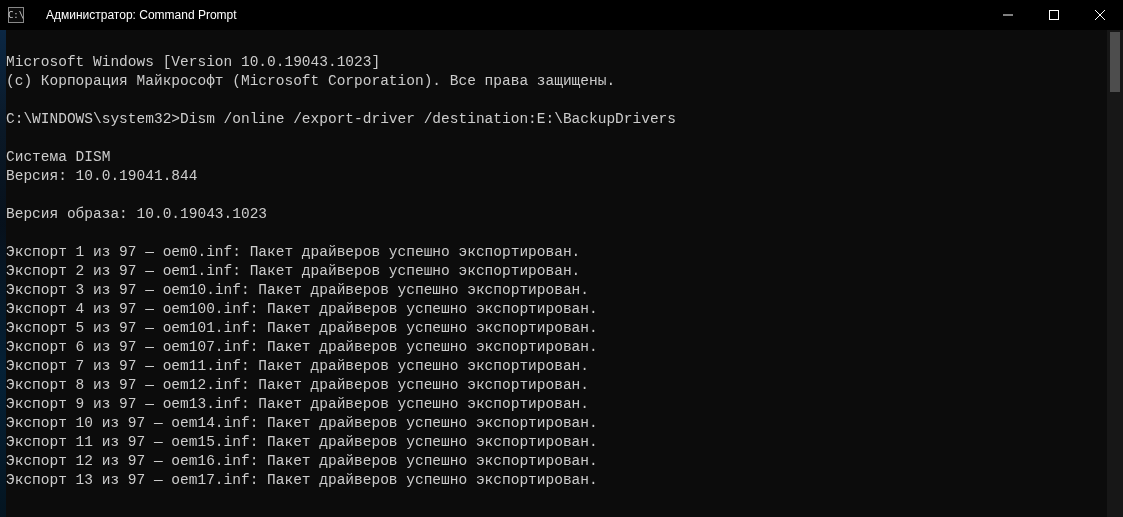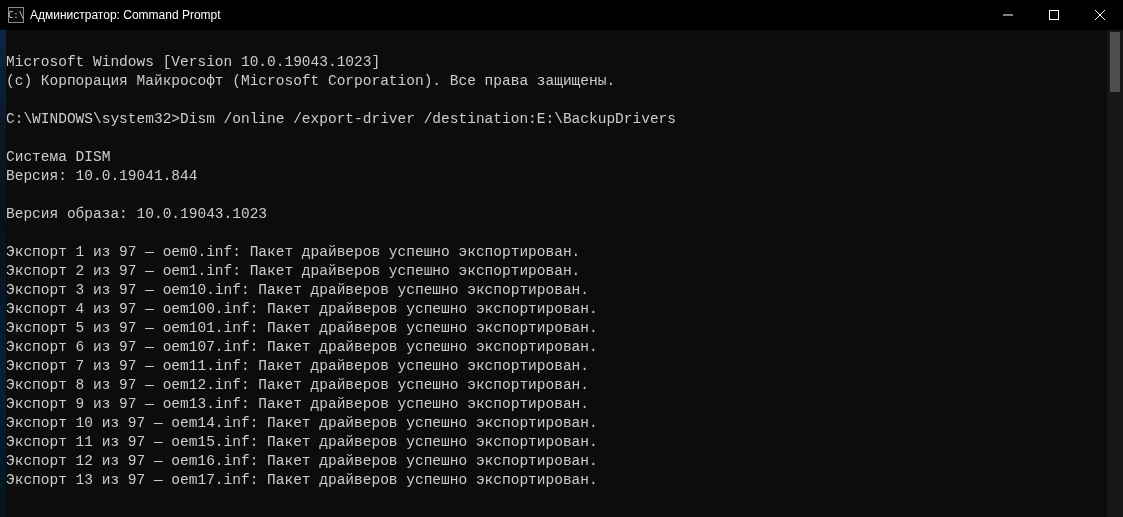--- a/index.html
+++ b/index.html
@@ -34,20 +34,21 @@
     background: #0c0c0c;
     border: 1px solid #888;
     font-size: 9px;
     font-family: Consolas, monospace;
     color: #ccc;
   }
   .titlebar-title {
     flex: 1;
     white-space: nowrap;
     overflow: hidden;
+    margin-left: 16px;
   }
   .titlebar-controls {
     display: flex;
     height: 100%;
   }
   .titlebar-btn {
     width: 46px;
     height: 30px;
     display: flex;
     align-items: center;

